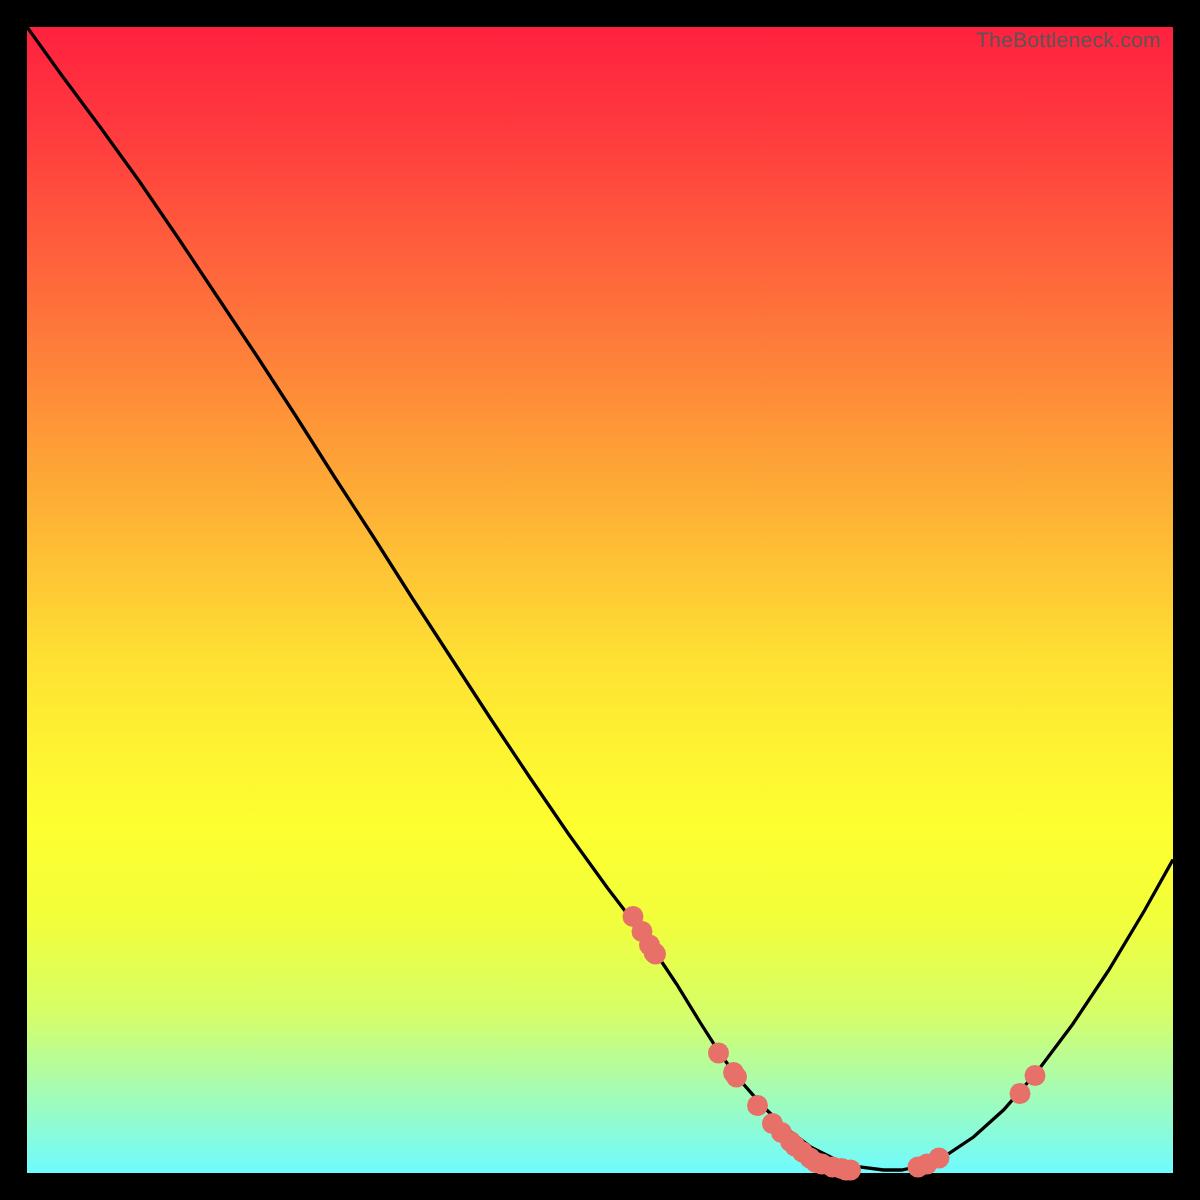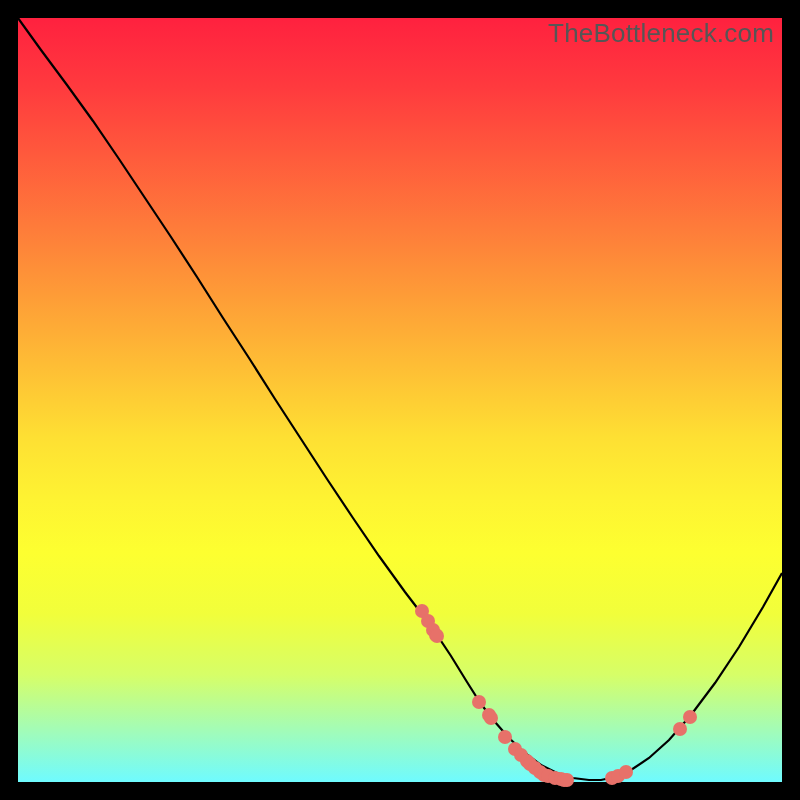--- a/index.html
+++ b/index.html
@@ -29,21 +29,21 @@
       #d6fe68 86%,
       #a4fcb5 93%,
       #6ffbff 100%);
   }
   .watermark {
     position: absolute;
     right: 8px;
     top: 0px;
     color: #565656;
     font-family: Arial, Helvetica, sans-serif;
-    font-size: 26px;
+    font-size: 14px;
     letter-spacing: 0.2px;
     pointer-events: none;
   }
   .curve {
     position: absolute;
     left: 0;
     top: 0;
     width: 764px;
     height: 764px;
     pointer-events: none;

